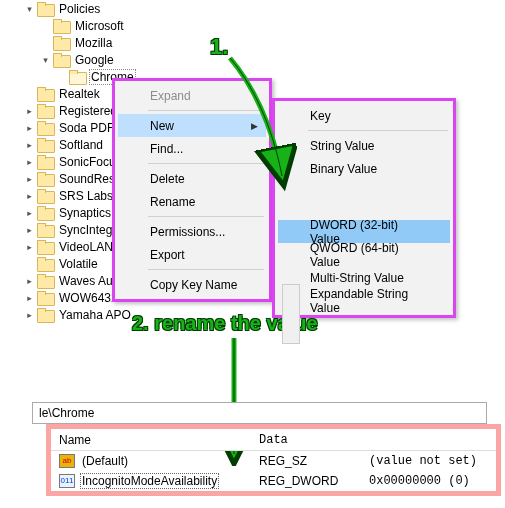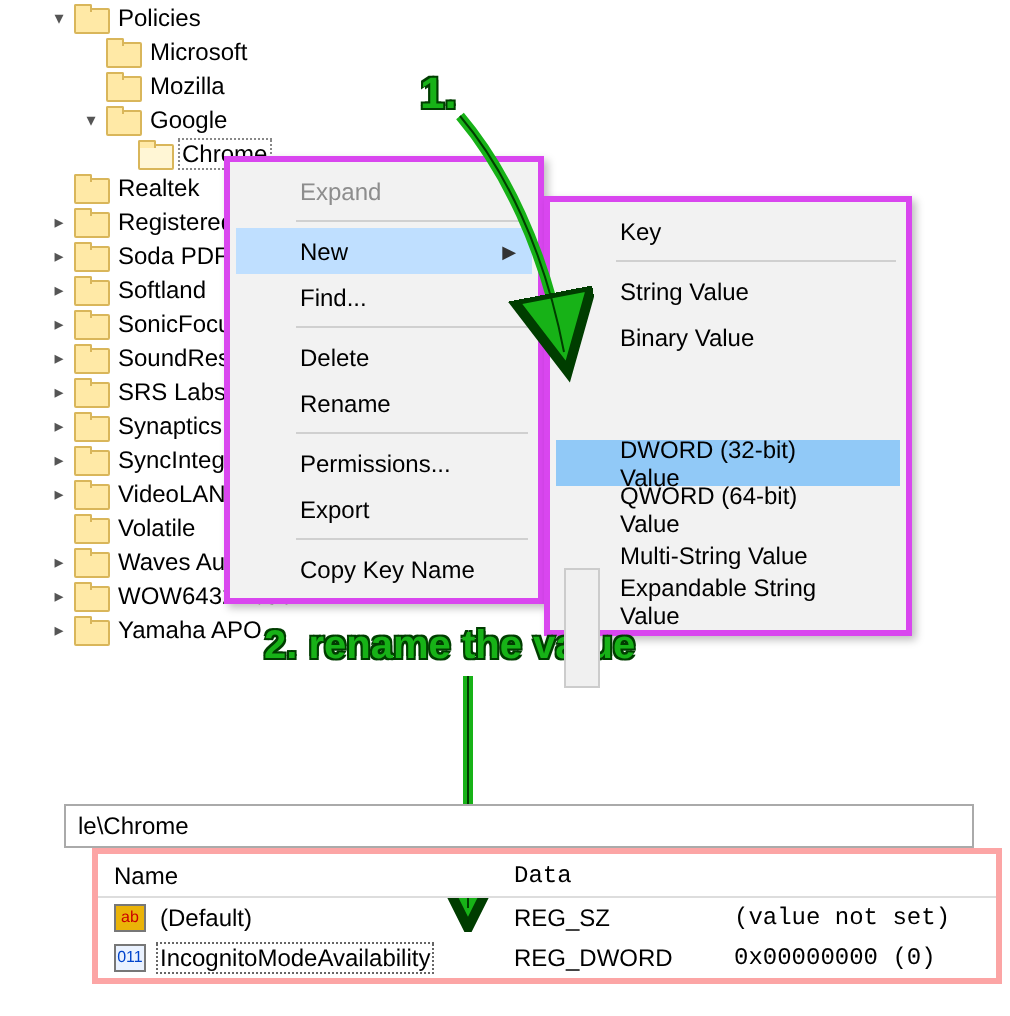--- a/index.html
+++ b/index.html
@@ -79,21 +79,21 @@
 
   
   .pathbar {
     position:absolute; left:32px; top:402px; height:22px;
     width:455px; border:1px solid #aaa;
     display:flex; align-items:center; padding:0 6px;
     background:#fff;
   }
   .list {
     position:absolute; left:46px; top:424px; width:455px;
-    border:3px solid #fca5a5;
+    border:5px solid #fca5a5;
   }
   .list-header {
     display:flex; background:#fff; border-bottom:1px solid #ddd;
     height:22px; align-items:center;
   }
   .col { padding:0 8px; }
   .col-name { width:200px; }
   .col-type { width:110px; }
   .col-data { flex:1;font-family:Liberation Mono, monospace; }
   .list-row { display:flex; height:20px; align-items:center; }

